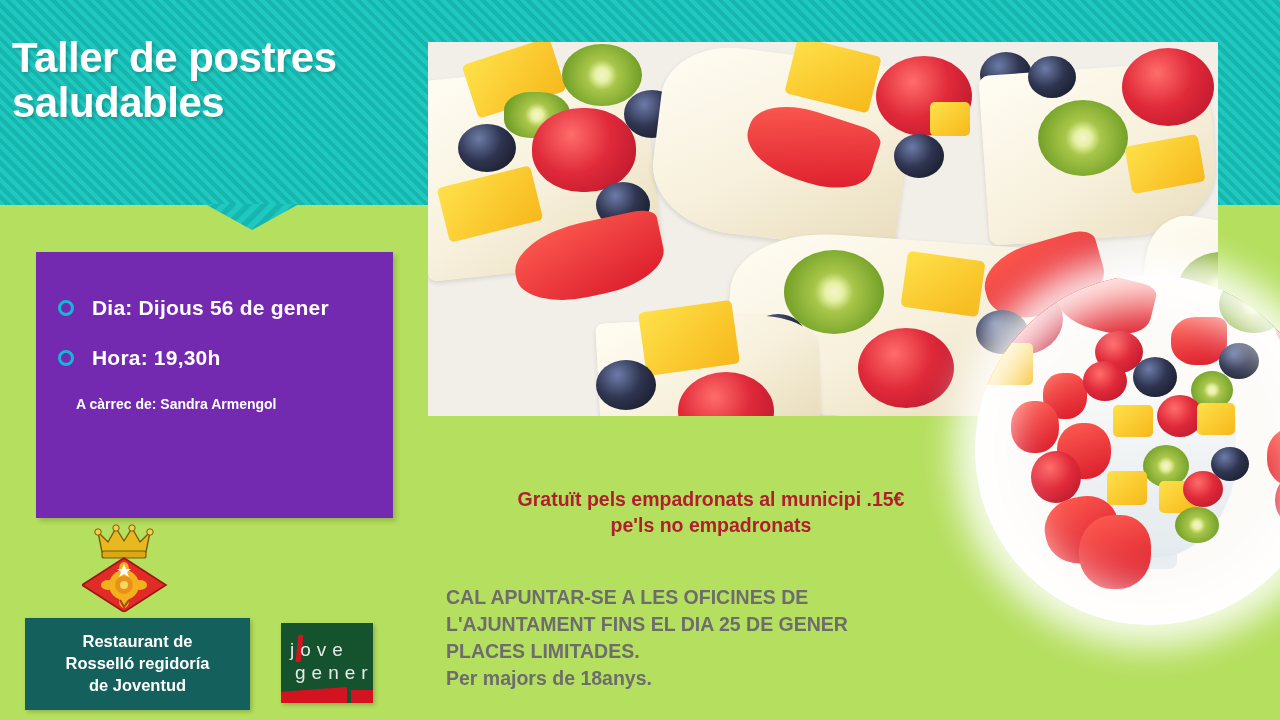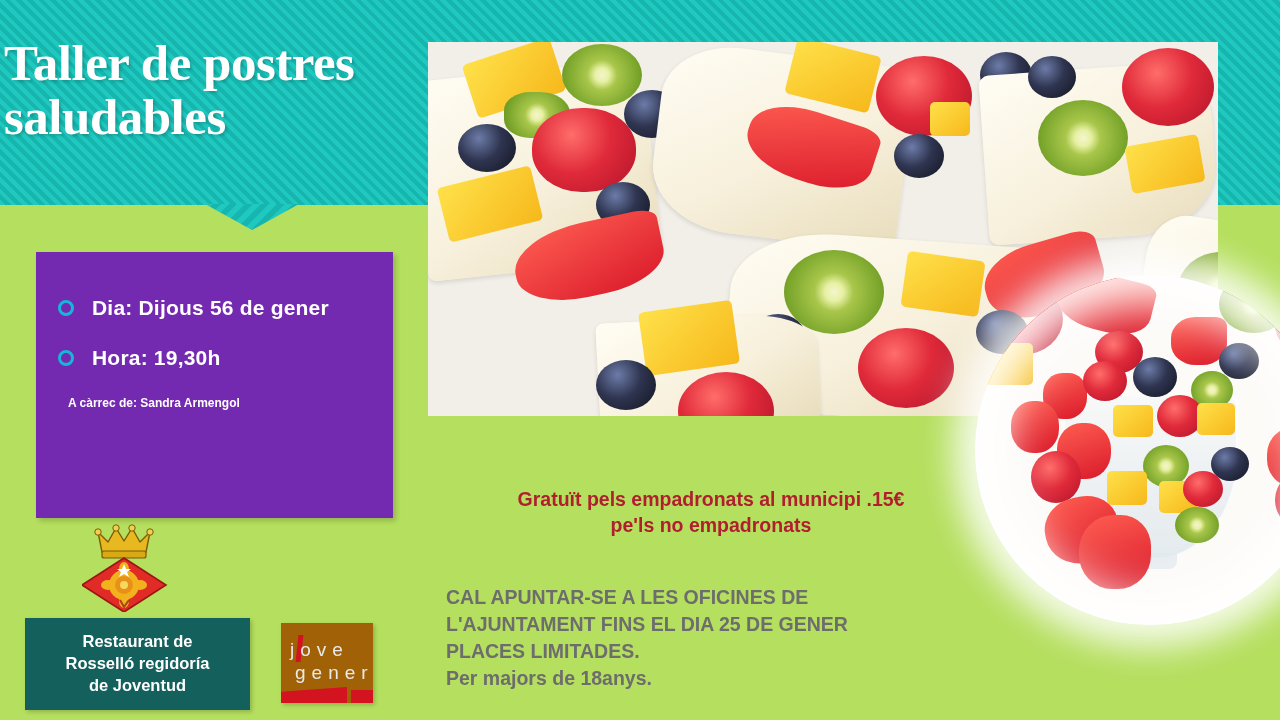--- a/index.html
+++ b/index.html
@@ -19,28 +19,27 @@
         #16b6ae 4px, #16b6ae 8px);
     z-index:2;
   }
   #header-tail {
     position:absolute; left:205px; top:204px; width:94px; height:26px;
     z-index:2;
   }
   #header-tail svg { display:block; width:100%; height:100%; }
 
   #poster-title {
-    position:absolute; left:4px; top:36px; width:410px;
+    position:absolute; left:12px; top:36px; width:410px;
     z-index:4;
     color:#ffffff;
-    font-size:51px; font-weight:bold; line-height:1.06;
+    font-size:42px; font-weight:bold; line-height:1.06;
     letter-spacing:-0.5px;
     text-shadow:2px 2px 3px rgba(0,0,0,0.18);
     white-space:pre-line;
-    font-family:Liberation Serif, serif;
   }
 
   
   #hero-photo {
     position:absolute; left:428px; top:42px; width:790px; height:374px;
     z-index:3; overflow:hidden;
     background:#f2efe9;
   }
   .tart {
     position:absolute;
@@ -88,22 +87,22 @@
     padding:0 0 0 22px; margin-bottom:26px;
   }
   .bullet-circle {
     flex:0 0 auto; width:16px; height:16px; border-radius:50%;
     border:3px solid #16b6d8; background:transparent;
   }
   .info-text {
     color:#ffffff; font-size:21px; font-weight:bold; letter-spacing:0.2px;
   }
   #presenter-line {
-    color:#ffffff; font-size:12px; font-weight:bold;
-    padding-left:32px; margin-top:18px;
+    color:#ffffff; font-size:14px; font-weight:bold;
+    padding-left:40px; margin-top:18px;
   }
 
   
   #price-note {
     position:absolute; left:446px; top:486px; width:530px; z-index:5;
     color:#b01f2e; font-size:19.5px; font-weight:bold; line-height:1.35;
     white-space:pre-line;
     text-align:center;
   }
   #signup-note {
@@ -122,21 +121,21 @@
   #ajuntament-box {
     position:absolute; left:25px; top:618px; width:225px; height:92px; z-index:5;
     background:#14605c; color:#ffffff;
     display:flex; align-items:center; justify-content:center; text-align:center;
     font-size:16.5px; font-weight:bold; line-height:1.32;
     white-space:pre-line;
     box-shadow:2px 2px 4px rgba(0,0,0,0.2);
   }
   #joventut-logo {
     position:absolute; left:281px; top:623px; width:92px; height:80px; z-index:5;
-    background:#a16207; overflow:hidden;
+    background:#14532d; overflow:hidden;
     box-shadow:2px 2px 4px rgba(0,0,0,0.2);
   }
   .jov-line1 {
     position:absolute; left:9px; top:17px;
     color:#e9e9e9; font-size:19px; letter-spacing:6px; line-height:1;
   }
   .jov-line2 {
     position:absolute; left:14px; top:40px;
     color:#e9e9e9; font-size:19px; letter-spacing:6px; line-height:1;
   }

